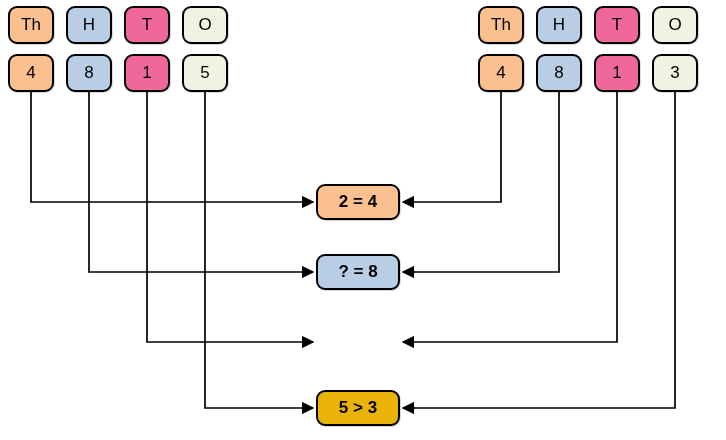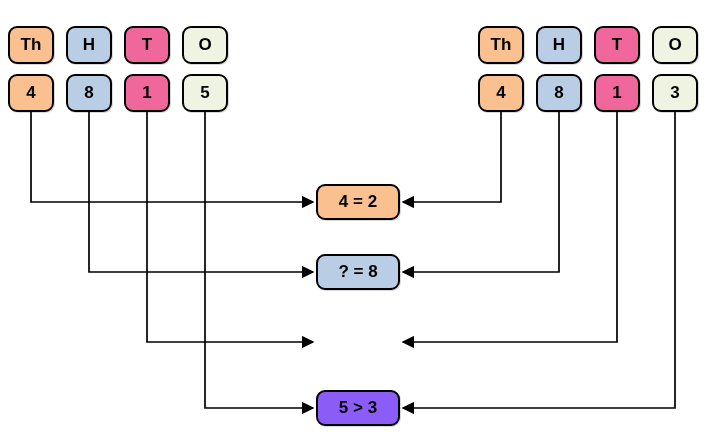--- a/index.html
+++ b/index.html
@@ -25,25 +25,24 @@
     position: absolute;
     box-sizing: border-box;
     width: 46px;
     height: 38px;
     border: 2px solid #000000;
     border-radius: 9px;
     display: flex;
     align-items: center;
     justify-content: center;
     font-size: 17px;
-    font-weight: bold;
+    font-weight: normal;
     color: #000000;
     z-index: 2;
     box-shadow: 1px 1px 0 rgba(0,0,0,0.15);
-    margin-top: 20px;
   }
   .cmp {
     position: absolute;
     box-sizing: border-box;
     width: 84px;
     height: 36px;
     border: 2px solid #000000;
     border-radius: 9px;
     display: flex;
     align-items: center;
@@ -93,17 +92,17 @@
   <div class="box" style="left: 478px; top: 6px; background-color: rgb(250, 192, 144);">Th</div>
   <div class="box" style="left: 536px; top: 6px; background-color: rgb(185, 205, 229);">H</div>
   <div class="box" style="left: 594px; top: 6px; background-color: rgb(240, 104, 155);">T</div>
   <div class="box" style="left: 652px; top: 6px; background-color: rgb(239, 243, 226);">O</div>
 
   <div class="box" style="left: 478px; top: 54px; background-color: rgb(250, 192, 144);">4</div>
   <div class="box" style="left: 536px; top: 54px; background-color: rgb(185, 205, 229);">8</div>
   <div class="box" style="left: 594px; top: 54px; background-color: rgb(240, 104, 155);">1</div>
   <div class="box" style="left: 652px; top: 54px; background-color: rgb(239, 243, 226);">3</div>
 
-  <div class="cmp" style="left: 316px; top: 184px; background-color: rgb(250, 192, 144);">4 = 2</div>
+  <div class="cmp" style="left: 316px; top: 184px; background-color: rgb(250, 192, 144);">2 = 4</div>
   <div class="cmp" style="left: 316px; top: 254px; background-color: rgb(185, 205, 229);">? = 8</div>
-  <div class="cmp" style="left: 316px; top: 390px; background-color: #8b5cf6;">5 &gt; 3</div>
+  <div class="cmp" style="left: 316px; top: 390px; background-color: #eab308;">5 &gt; 3</div>
 
 </div>
 
 </body></html>

